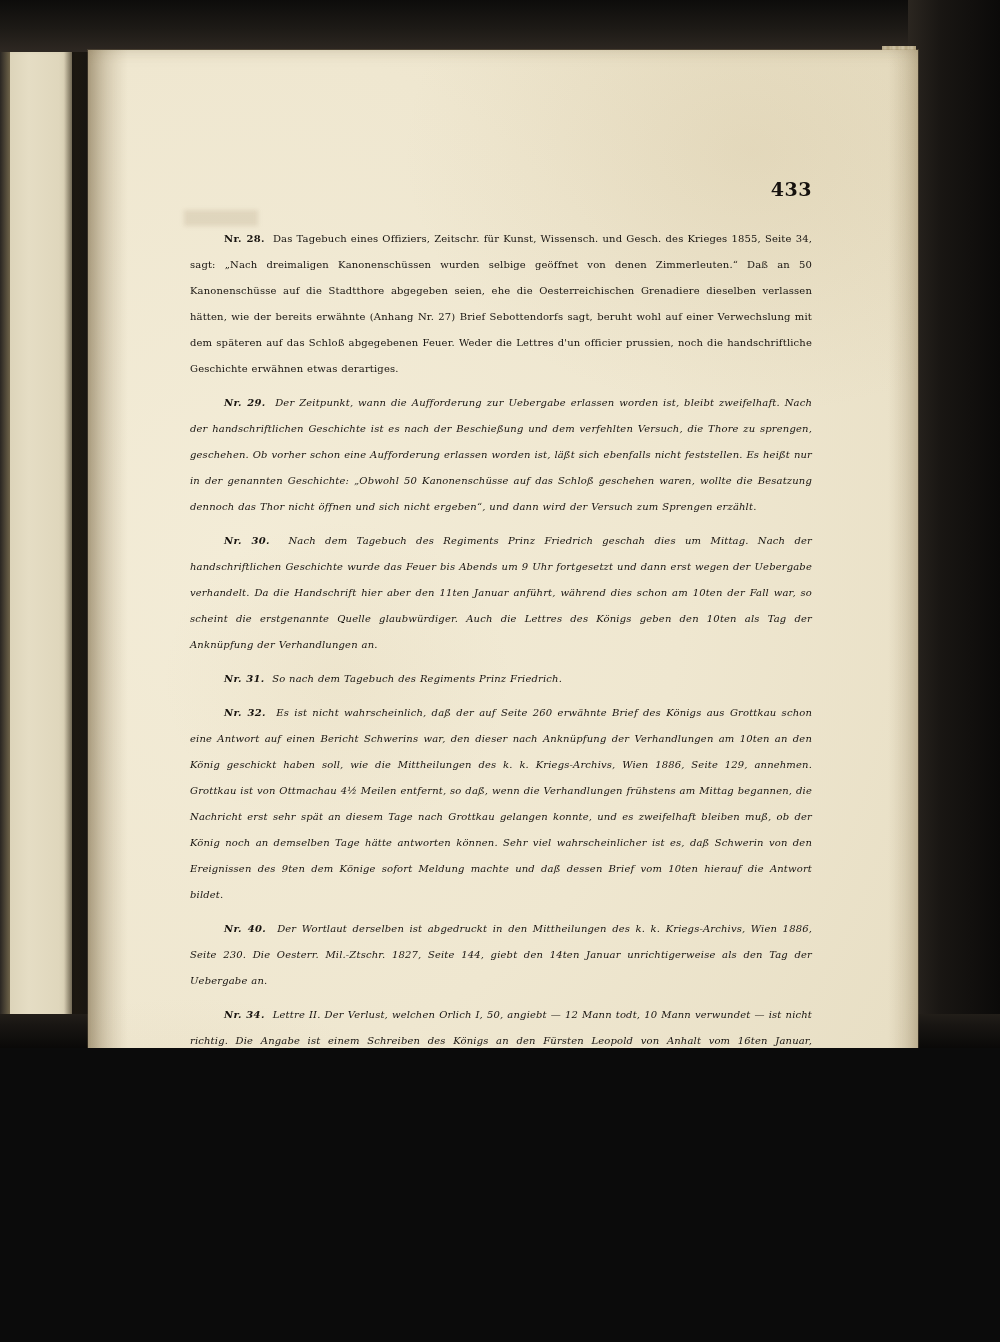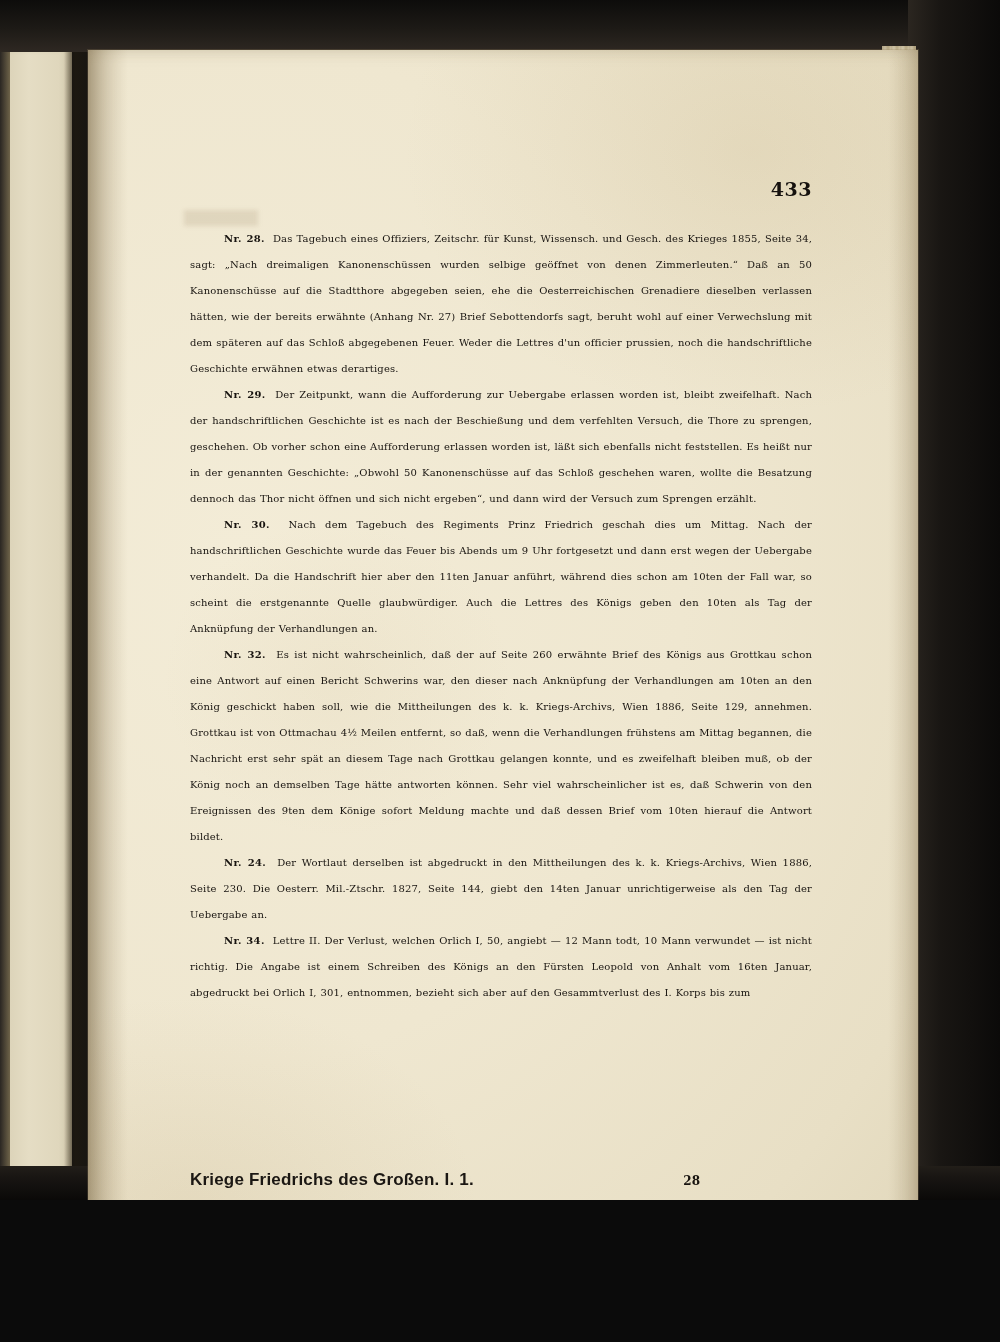--- a/index.html
+++ b/index.html
@@ -11,21 +11,21 @@
     width: 1000px;
     height: 1342px;
     overflow: hidden;
     font-family: "DejaVu Serif", serif;
   }
 
   
   #scan {
     position: relative;
     width: 1000px;
-    height: 1200px;
+    height: 1048px;
     background: #131210;
     overflow: hidden;
   }
 
   
   #scan::before {
     content: "";
     position: absolute;
     inset: 0;
     background:
@@ -169,21 +169,21 @@
     margin: 0;
     font-family: "DejaVu Serif", serif;
     font-size: 10px;
     line-height: 26px;
     text-align: justify;
     text-justify: inter-word;
     color: #17130f;
     letter-spacing: .15px;
     word-spacing: .5px;
   }
-  p.para + p.para { margin-top: 0px; }
+  p.para + p.para { margin-top: 8px; font-style: italic; }
 
   .indent { display: inline-block; width: 34px; }
 
   .num {
     font-weight: 700;
     letter-spacing: .3px;
   }
 
   .footer {
     position: absolute;
@@ -249,24 +249,25 @@
     <div class="text-block">
 
       <div class="folio">433</div>
 
       <p class="para"><span class="indent"></span><span class="num">Nr. 28.</span>&nbsp;&nbsp;<span>Das Tagebuch eines Offiziers, Zeitschr. für Kunst, Wissensch. und Gesch. des Krieges 1855, Seite 34, sagt: „Nach dreimaligen Kanonenschüssen wurden selbige geöffnet von denen Zimmerleuten.“ Daß an 50 Kanonenschüsse auf die Stadtthore abgegeben seien, ehe die Oesterreichischen Grenadiere dieselben verlassen hätten, wie der bereits erwähnte (Anhang Nr. 27) Brief Sebottendorfs sagt, beruht wohl auf einer Verwechslung mit dem späteren auf das Schloß abgegebenen Feuer. Weder die Lettres d'un officier prussien, noch die handschriftliche Geschichte erwähnen etwas derartiges.</span></p>
 
       <p class="para"><span class="indent"></span><span class="num">Nr. 29.</span>&nbsp;&nbsp;<span>Der Zeitpunkt, wann die Aufforderung zur Uebergabe erlassen worden ist, bleibt zweifelhaft. Nach der handschriftlichen Geschichte ist es nach der Beschießung und dem verfehlten Versuch, die Thore zu sprengen, geschehen. Ob vorher schon eine Aufforderung erlassen worden ist, läßt sich ebenfalls nicht feststellen. Es heißt nur in der genannten Geschichte: „Obwohl 50 Kanonenschüsse auf das Schloß geschehen waren, wollte die Besatzung dennoch das Thor nicht öffnen und sich nicht ergeben“, und dann wird der Versuch zum Sprengen erzählt.</span></p>
 
       <p class="para"><span class="indent"></span><span class="num">Nr. 30.</span>&nbsp;&nbsp;<span>Nach dem Tagebuch des Regiments Prinz Friedrich geschah dies um Mittag. Nach der handschriftlichen Geschichte wurde das Feuer bis Abends um 9 Uhr fortgesetzt und dann erst wegen der Uebergabe verhandelt. Da die Handschrift hier aber den 11ten Januar anführt, während dies schon am 10ten der Fall war, so scheint die erstgenannte Quelle glaubwürdiger. Auch die Lettres des Königs geben den 10ten als Tag der Anknüpfung der Verhandlungen an.</span></p>
 
+      <p class="para"><span class="indent"></span><span class="num">Nr. 31.</span>&nbsp;&nbsp;<span>So nach dem Tagebuch des Regiments Prinz Friedrich.</span></p>
 
       <p class="para"><span class="indent"></span><span class="num">Nr. 32.</span>&nbsp;&nbsp;<span>Es ist nicht wahrscheinlich, daß der auf Seite 260 erwähnte Brief des Königs aus Grottkau schon eine Antwort auf einen Bericht Schwerins war, den dieser nach Anknüpfung der Verhandlungen am 10ten an den König geschickt haben soll, wie die Mittheilungen des k. k. Kriegs-Archivs, Wien 1886, Seite 129, annehmen. Grottkau ist von Ottmachau 4½ Meilen entfernt, so daß, wenn die Verhandlungen frühstens am Mittag begannen, die Nachricht erst sehr spät an diesem Tage nach Grottkau gelangen konnte, und es zweifelhaft bleiben muß, ob der König noch an demselben Tage hätte antworten können. Sehr viel wahrscheinlicher ist es, daß Schwerin von den Ereignissen des 9ten dem Könige sofort Meldung machte und daß dessen Brief vom 10ten hierauf die Antwort bildet.</span></p>
 
-      <p class="para"><span class="indent"></span><span class="num">Nr. 24.</span>&nbsp;&nbsp;<span>Der Wortlaut derselben ist abgedruckt in den Mittheilungen des k. k. Kriegs-Archivs, Wien 1886, Seite 230. Die Oesterr. Mil.-Ztschr. 1827, Seite 144, giebt den 14ten Januar unrichtigerweise als den Tag der Uebergabe an.</span></p>
+      <p class="para"><span class="indent"></span><span class="num">Nr. 40.</span>&nbsp;&nbsp;<span>Der Wortlaut derselben ist abgedruckt in den Mittheilungen des k. k. Kriegs-Archivs, Wien 1886, Seite 230. Die Oesterr. Mil.-Ztschr. 1827, Seite 144, giebt den 14ten Januar unrichtigerweise als den Tag der Uebergabe an.</span></p>
 
       <p class="para"><span class="indent"></span><span class="num">Nr. 34.</span>&nbsp;&nbsp;<span>Lettre II. Der Verlust, welchen Orlich I, 50, angiebt — 12 Mann todt, 10 Mann verwundet — ist nicht richtig. Die Angabe ist einem Schreiben des Königs an den Fürsten Leopold von Anhalt vom 16ten Januar, abgedruckt bei Orlich I, 301, entnommen, bezieht sich aber auf den Gesammtverlust des I. Korps bis zum</span></p>
 
     </div>
 
     <div class="footer">
       <div class="sig-line">Kriege Friedrichs des Großen. I. 1.</div>
       <div class="sig-num">28</div>
     </div>
   </div>

